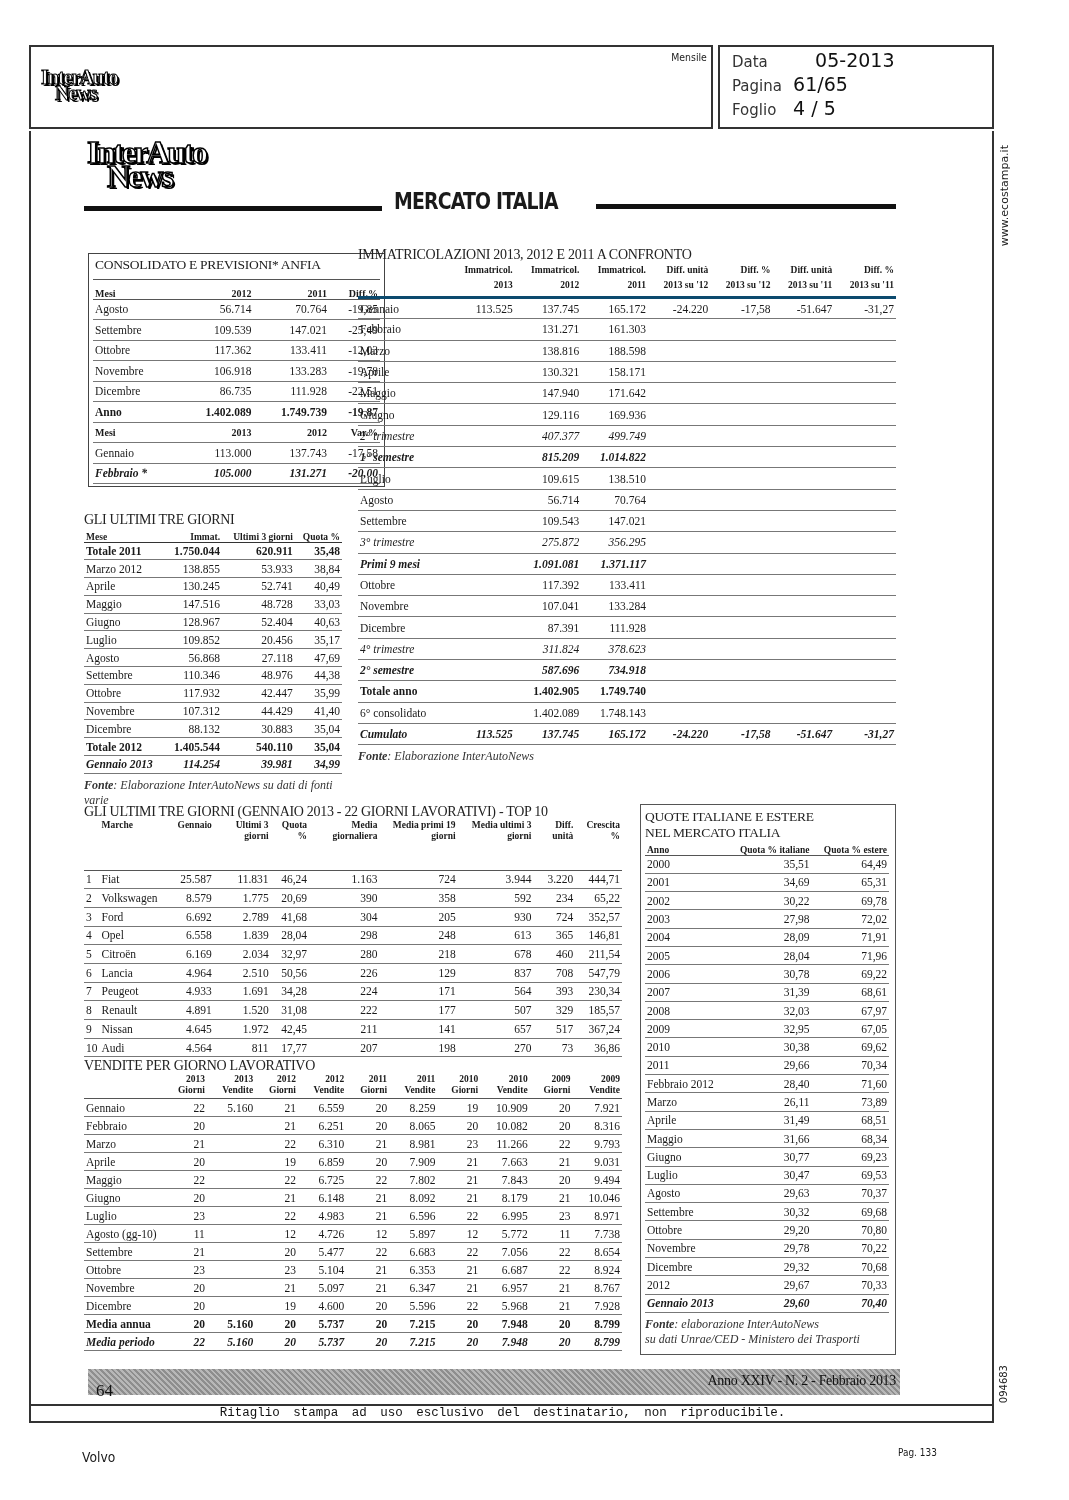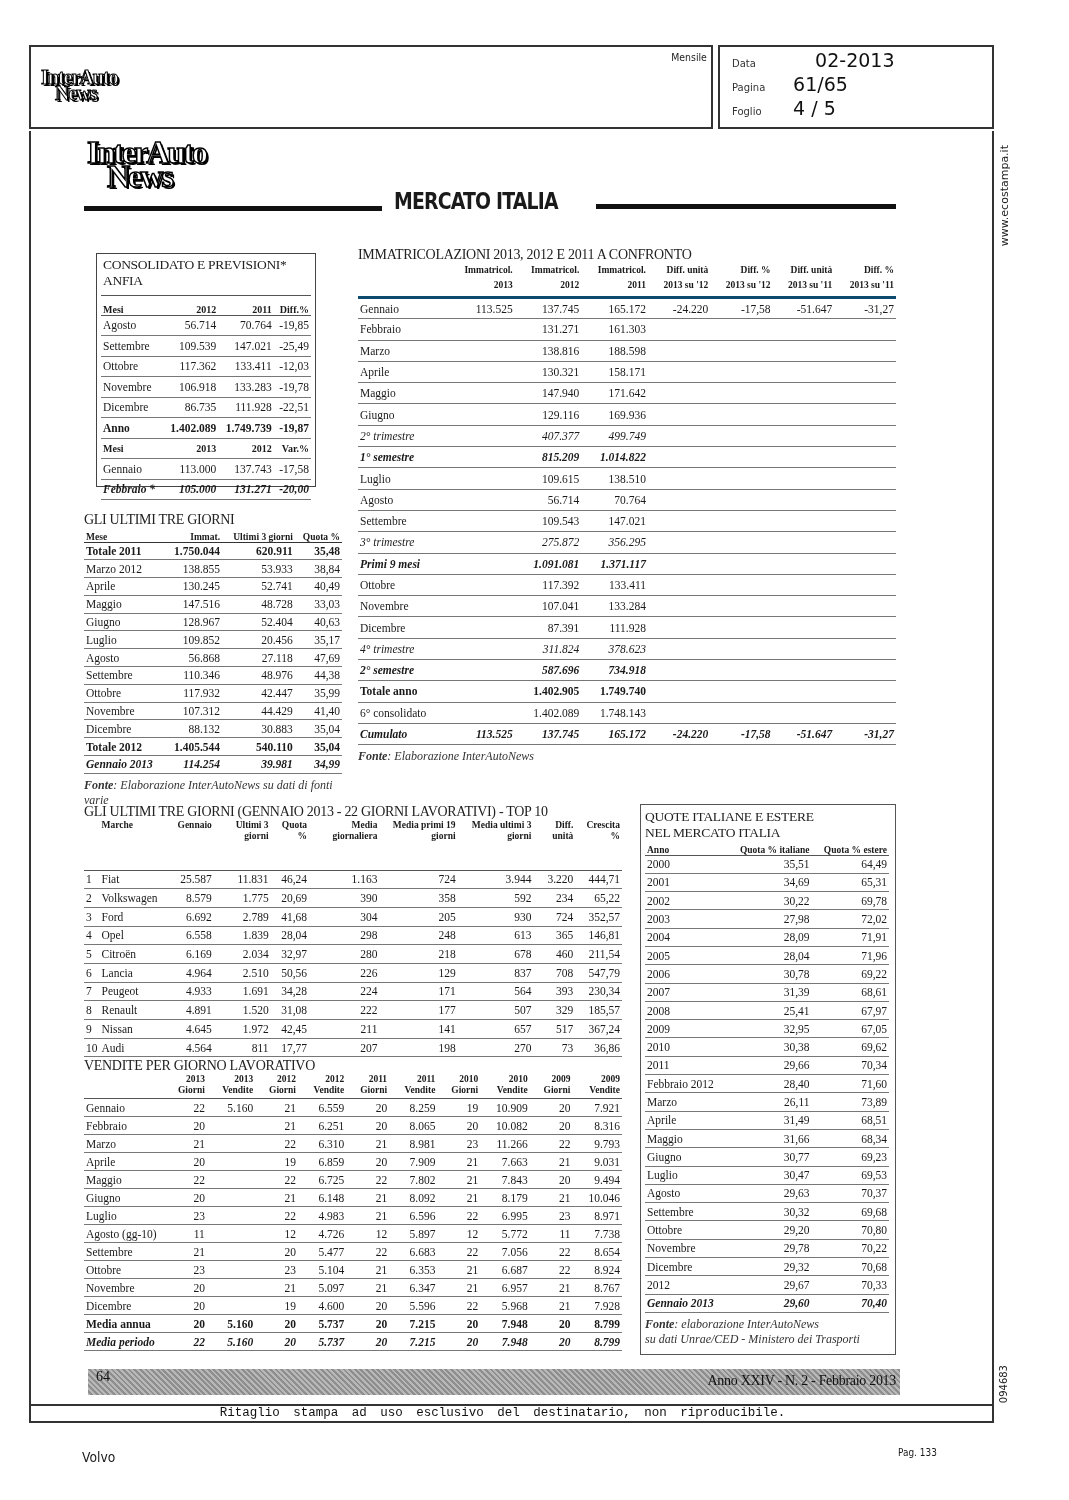--- a/index.html
+++ b/index.html
@@ -6,21 +6,21 @@
   html, body { width: 1069px; height: 1500px; background: #fff; overflow: hidden; }
   body { position: relative; font-family: "Liberation Serif", serif; color: #1a1a1a; }
 
   
   .hdr-left { position: absolute; left: 29px; top: 45px; width: 684px; height: 84px; border: 2px solid #333; }
   .hdr-right { position: absolute; left: 718px; top: 45px; width: 276px; height: 84px; border: 2px solid #333; }
   .mensile { position: absolute; right: 4px; top: 4px; font-family: "DejaVu Sans", sans-serif; font-size: 11px; color: #222; transform: scaleX(0.85); transform-origin: right; }
   .logo-small { position: absolute; left: 10px; top: 22px; font-family: "Liberation Serif", serif; font-weight: bold; font-size: 20px; line-height: 16px; letter-spacing: -1px; color: #fff; -webkit-text-stroke: 1px #000; text-shadow: 2px 2px 0 #000; }
   .logo-small .l2 { padding-left: 14px; }
   .meta-row { position: absolute; left: 12px; font-family: "DejaVu Sans", sans-serif; }
-  .meta-row .k { font-size: 10px; color: #333; display: inline-block; width: 56px; }
+  .meta-row .k { font-size: 15px; color: #333; display: inline-block; width: 56px; }
   .meta-row .v { font-size: 19px; color: #111; }
 
   
   .main { position: absolute; left: 29px; top: 131px; width: 965px; height: 1292px; border: 2px solid #333; border-top: none; }
   .side-url { position: absolute; left: 998px; top: 145px; writing-mode: vertical-rl; transform: rotate(180deg); font-family: "DejaVu Sans", sans-serif; font-size: 11px; color: #222; }
   .side-code { position: absolute; left: 998px; top: 1365px; writing-mode: vertical-rl; transform: rotate(180deg); font-family: "DejaVu Sans", sans-serif; font-size: 10px; color: #222; }
 
   .logo-big { position: absolute; left: 87px; top: 140px; font-weight: bold; font-size: 32px; line-height: 24px; letter-spacing: -2px; color: #fff; -webkit-text-stroke: 1.5px #000; text-shadow: 2px 2px 0 #000; }
   .logo-big .l2 { padding-left: 20px; }
 
@@ -36,21 +36,21 @@
   .r { text-align: right; }
   .l { text-align: left; }
   .b td { font-weight: bold; }
   .i td { font-style: italic; }
   .bi td { font-weight: bold; font-style: italic; }
   .tbl-title { font-size: 14px; letter-spacing: -0.3px; color: #222; line-height: 16px; }
   .fonte { font-size: 12px; font-style: italic; color: #333; margin-top: 4px; }
   .fonte b { font-style: italic; }
 
   
-  .box1 { position: absolute; left: 96px; top: 253px; width: 220px; height: 234px; border: 1.5px solid #444; padding: 2px 4px 16px 4px; }
+  .box1 { position: absolute; left: 88px; top: 253px; width: 297px; height: 234px; border: 1.5px solid #444; padding: 2px 4px 16px 4px; }
   .box1 table td { height: 20.5px; }
   .box1 th { height: 19px; font-size: 10px; border-bottom: 1px solid #555; }
   .box1 tr.hdr2 td { font-weight: bold; font-size: 10px; }
 
   
   .ultimi { position: absolute; left: 84px; top: 512px; width: 258px; }
   .ultimi table td { height: 17.8px; }
   .ultimi th { height: 14px; border-bottom: 1px solid #333; }
 
   
@@ -69,41 +69,41 @@
   .vendite table td { height: 18px; }
 
   
   .quote { position: absolute; left: 640px; top: 804px; width: 256px; height: 551px; border: 1.5px solid #555; padding: 4px 6px 0 4px; }
   .quote th { font-size: 9.5px; border-bottom: 1px solid #555; height: 14px; }
   .quote table td { height: 18.3px; }
 
   
   .footbar { position: absolute; left: 88px; top: 1369px; width: 812px; height: 26px;
     background: repeating-linear-gradient(45deg, #b8b8b8 0 2px, #8e8e8e 2px 4px); }
-  .footbar .pg { position: absolute; left: 8px; top: 0; font-size: 14px; color: #111; }
+  .footbar .pg { position: absolute; left: 8px; top: 12px; font-size: 17px; color: #111; }
   .footbar .issue { position: absolute; right: 4px; top: 4px; font-size: 14px; letter-spacing: -0.3px; color: #111; }
   .ritaglio-line { position: absolute; left: 29px; top: 1404px; width: 965px; height: 2px; background: #333; }
   .ritaglio { position: absolute; left: 20px; top: 1406px; width: 965px; text-align: center; font-family: "Liberation Mono", monospace; font-size: 12.5px; word-spacing: 6px; color: #111; }
   .volvo { position: absolute; left: 82px; top: 1449px; font-family: "DejaVu Sans", sans-serif; font-size: 14px; transform: scaleX(0.88); transform-origin: left; }
   .pag { position: absolute; left: 898px; top: 1446px; font-family: "DejaVu Sans", sans-serif; font-size: 10.5px; transform: scaleX(0.85); transform-origin: left; }
 </style>
 </head>
 <body>
 
 <div class="hdr-left">
   <div class="logo-small">
     <div>InterAuto</div>
     <div class="l2">News</div>
   </div>
   <div class="mensile">Mensile</div>
 </div>
 <div class="hdr-right">
   <div class="meta-row" style="top:2px">
     <span class="k">Data</span>
-    <span class="v" style="margin-left:22px">02-2013</span>
+    <span class="v" style="margin-left:22px">05-2013</span>
   </div>
   <div class="meta-row" style="top:26px">
     <span class="k">Pagina</span>
     <span class="v">61/65</span>
   </div>
   <div class="meta-row" style="top:50px">
     <span class="k">Foglio</span>
     <span class="v">4 / 5</span>
   </div>
 </div>
@@ -969,21 +969,21 @@
           <td class="r">30,78</td>
           <td class="r">69,22</td>
         </tr>
         <tr class="row ">
           <td class="l">2007</td>
           <td class="r">31,39</td>
           <td class="r">68,61</td>
         </tr>
         <tr class="row ">
           <td class="l">2008</td>
-          <td class="r">25,41</td>
+          <td class="r">32,03</td>
           <td class="r">67,97</td>
         </tr>
         <tr class="row ">
           <td class="l">2009</td>
           <td class="r">32,95</td>
           <td class="r">67,05</td>
         </tr>
         <tr class="row ">
           <td class="l">2010</td>
           <td class="r">30,38</td>

